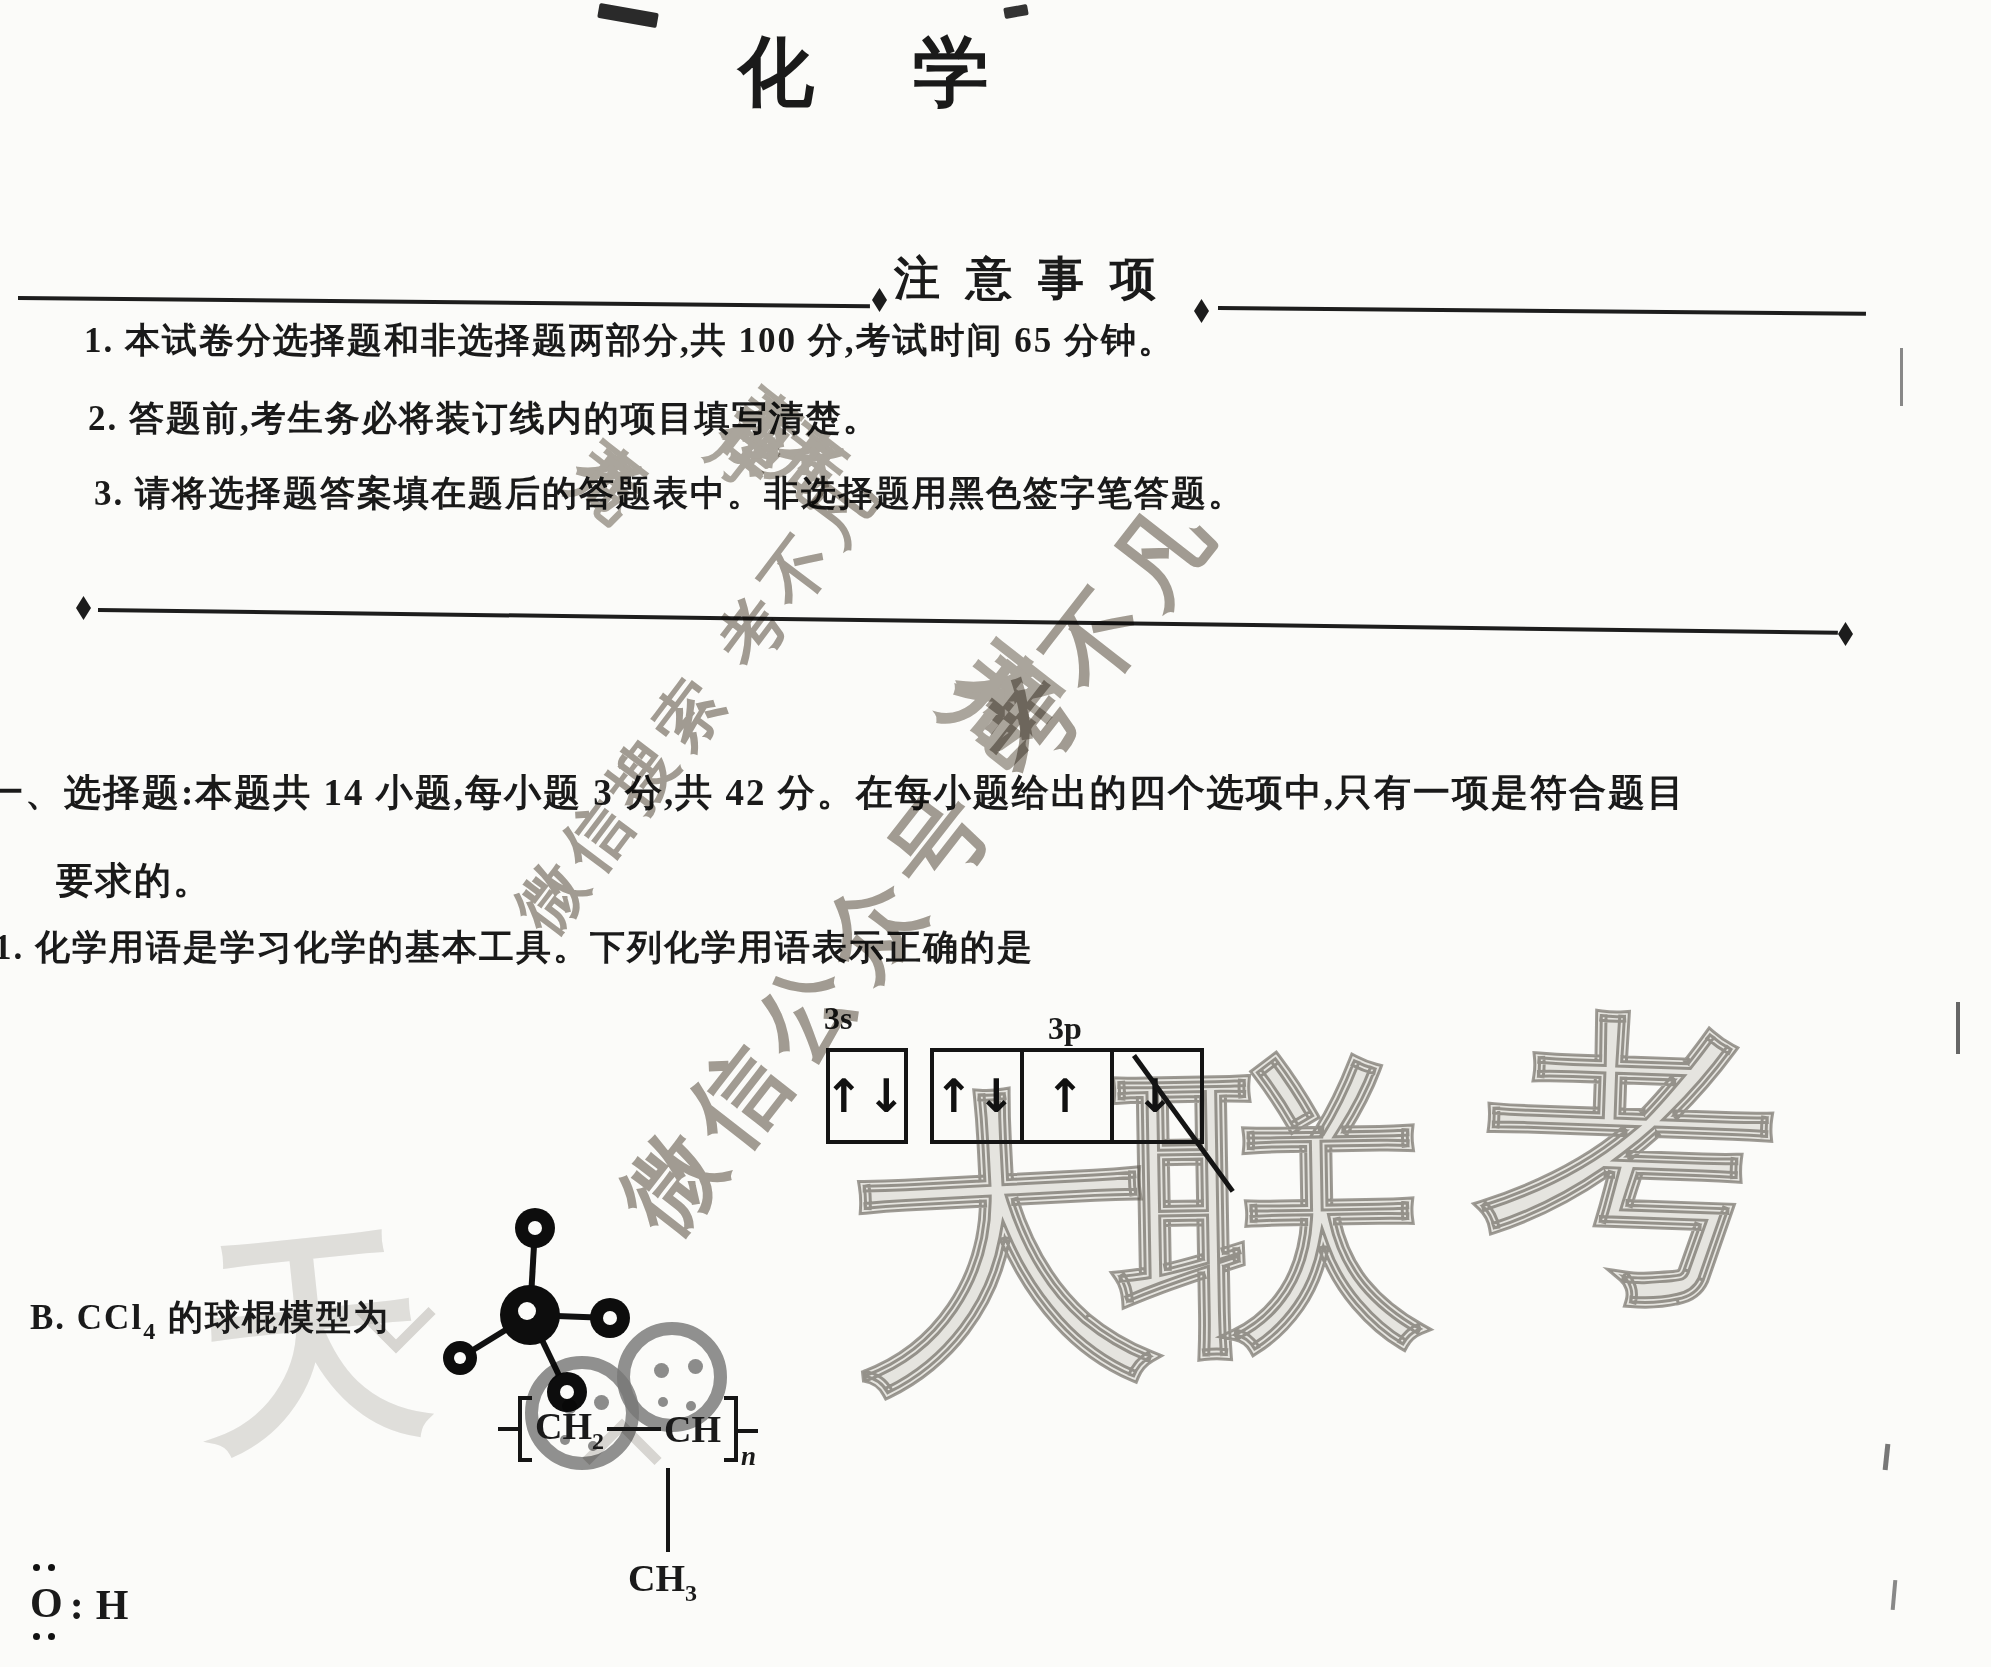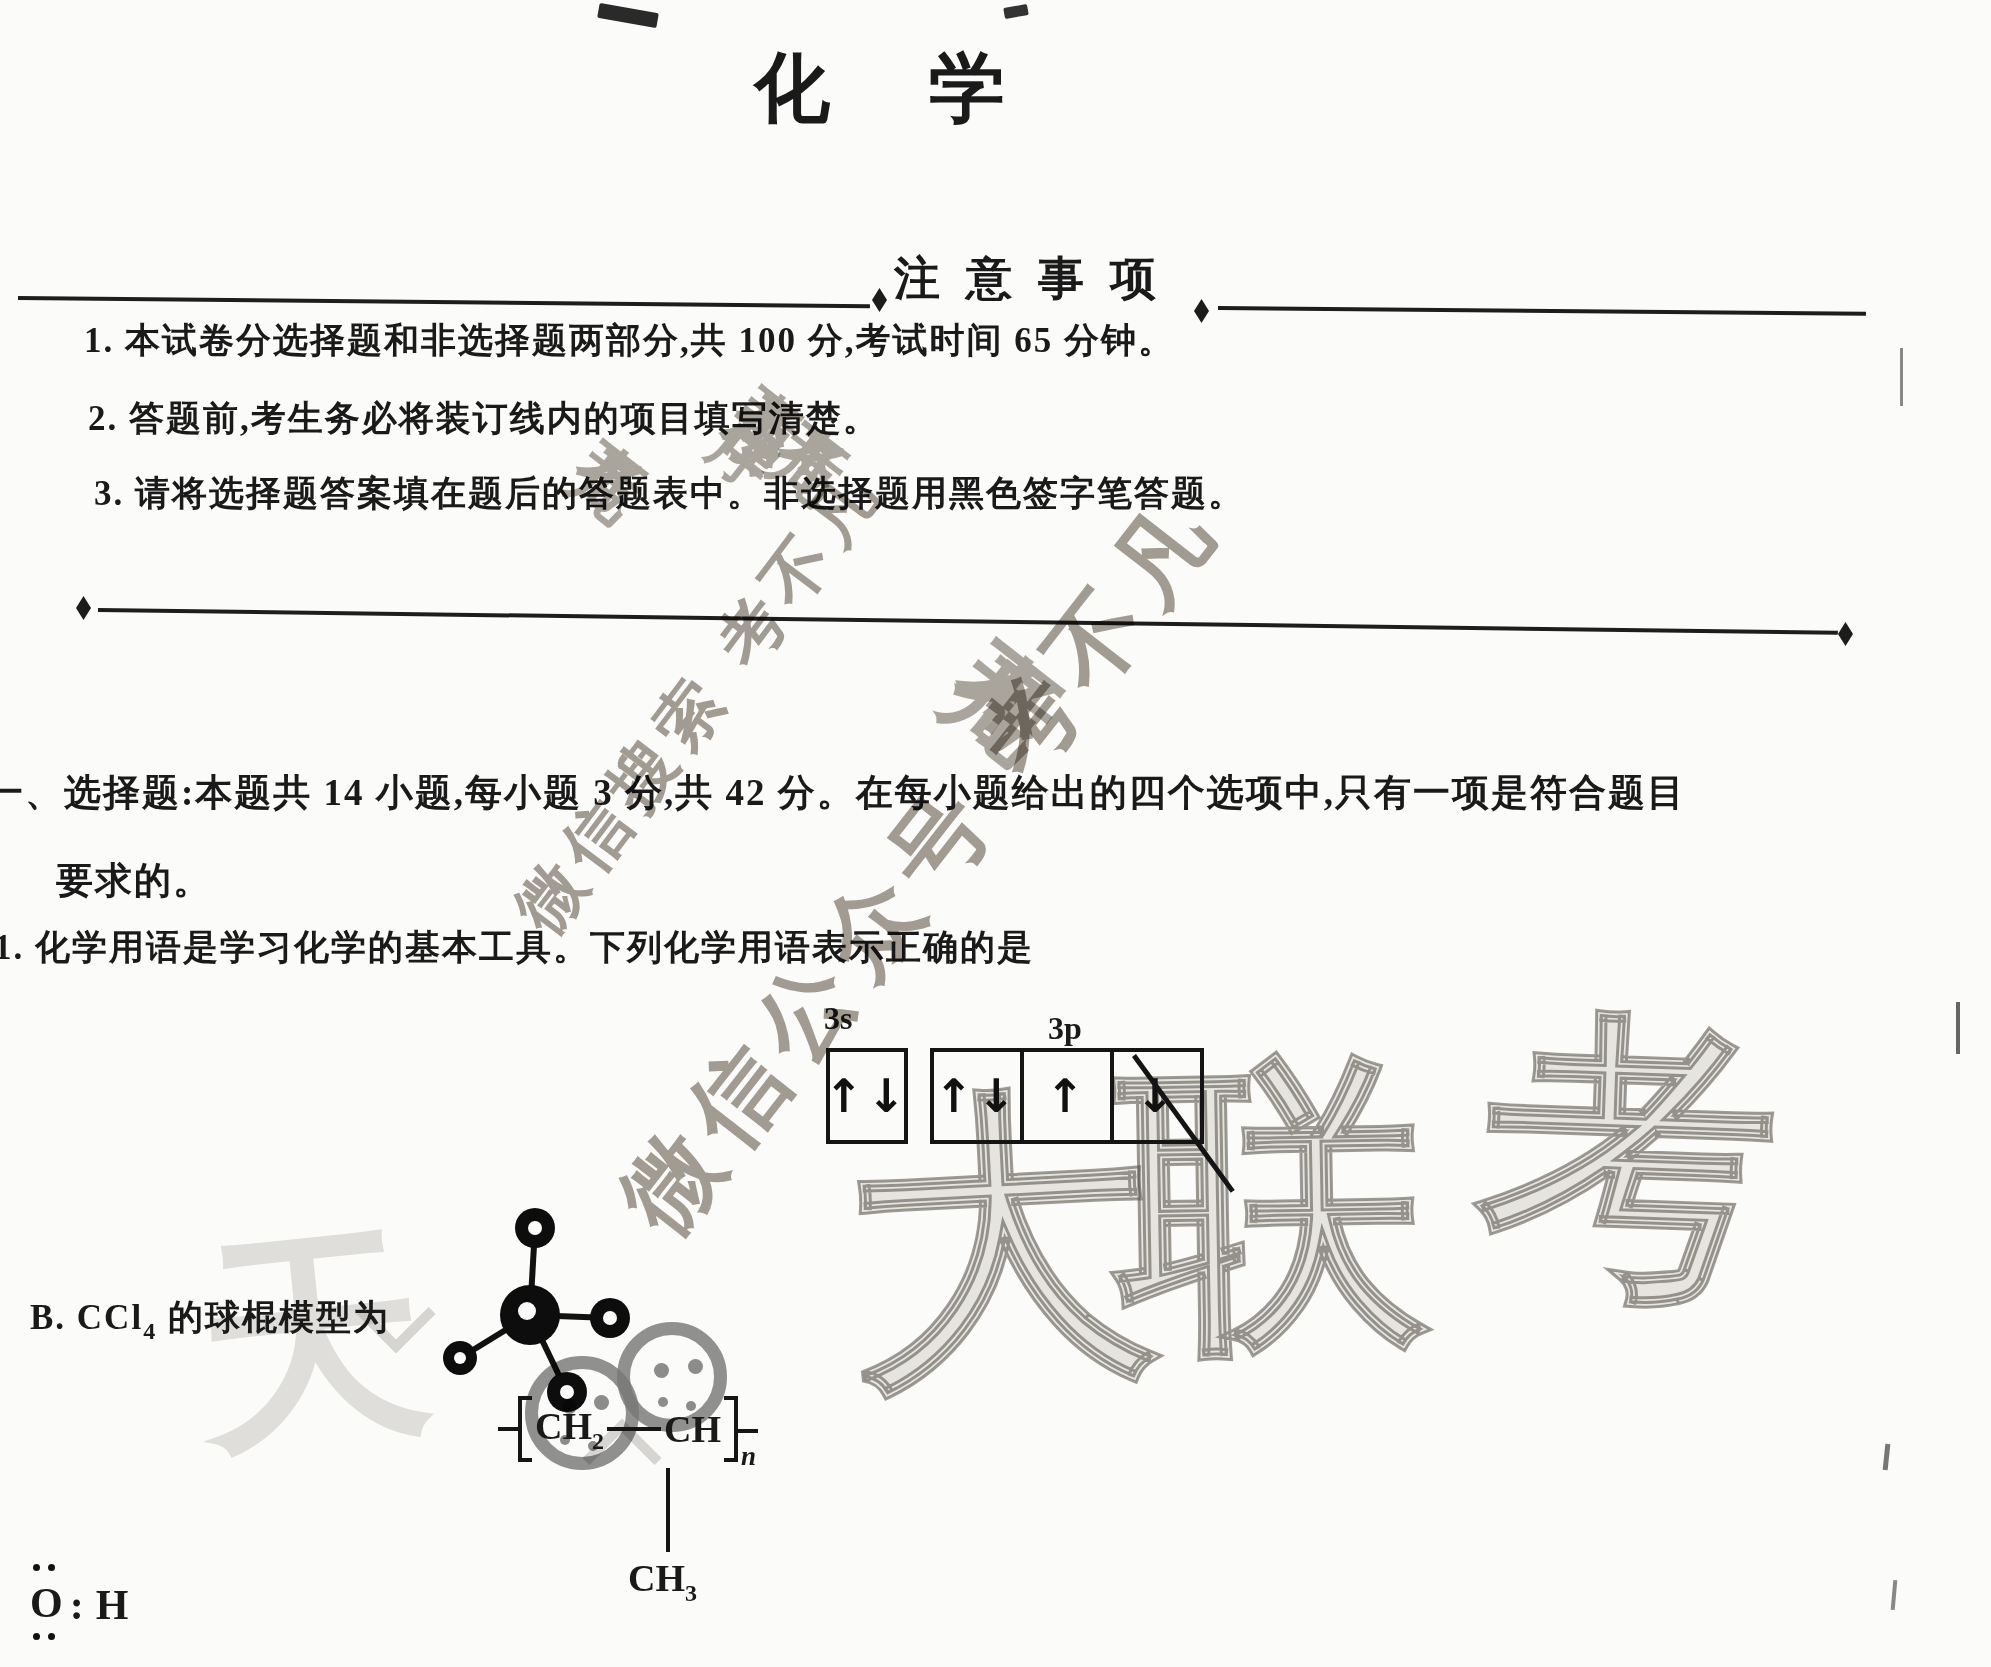--- a/index.html
+++ b/index.html
@@ -6,21 +6,21 @@
   body{
     width:1991px;height:1667px;position:relative;overflow:hidden;
     background:#fbfbf9;
     font-family:"Liberation Serif","DejaVu Serif",serif;
     color:#1a1a1a;
   }
   .abs{position:absolute;}
   
   .title{
     left:738px;top:22px;font-size:76px;font-weight:800;letter-spacing:40px;
-    white-space:nowrap;z-index:4;margin:16px;
+    white-space:nowrap;z-index:4;margin:0;
   }
   .rule{background:#1d1d1d;height:3.5px;z-index:4;transform-origin:left center;}
   .rule-tl{left:18px;top:296px;width:852px;transform:rotate(0.55deg);}
   .rule-tr{left:1218px;top:306px;width:648px;transform:rotate(0.5deg);}
   .rule-bot{left:98px;top:608px;width:1740px;transform:rotate(0.75deg);}
   .dia{width:15px;height:24px;background:#1c1c1c;z-index:4;
        clip-path:polygon(50% 0,100% 50%,50% 100%,0 50%);}
   .d1{left:872px;top:288px;}
   .d2{left:1194px;top:299px;}
   .d3{left:76px;top:596px;}

